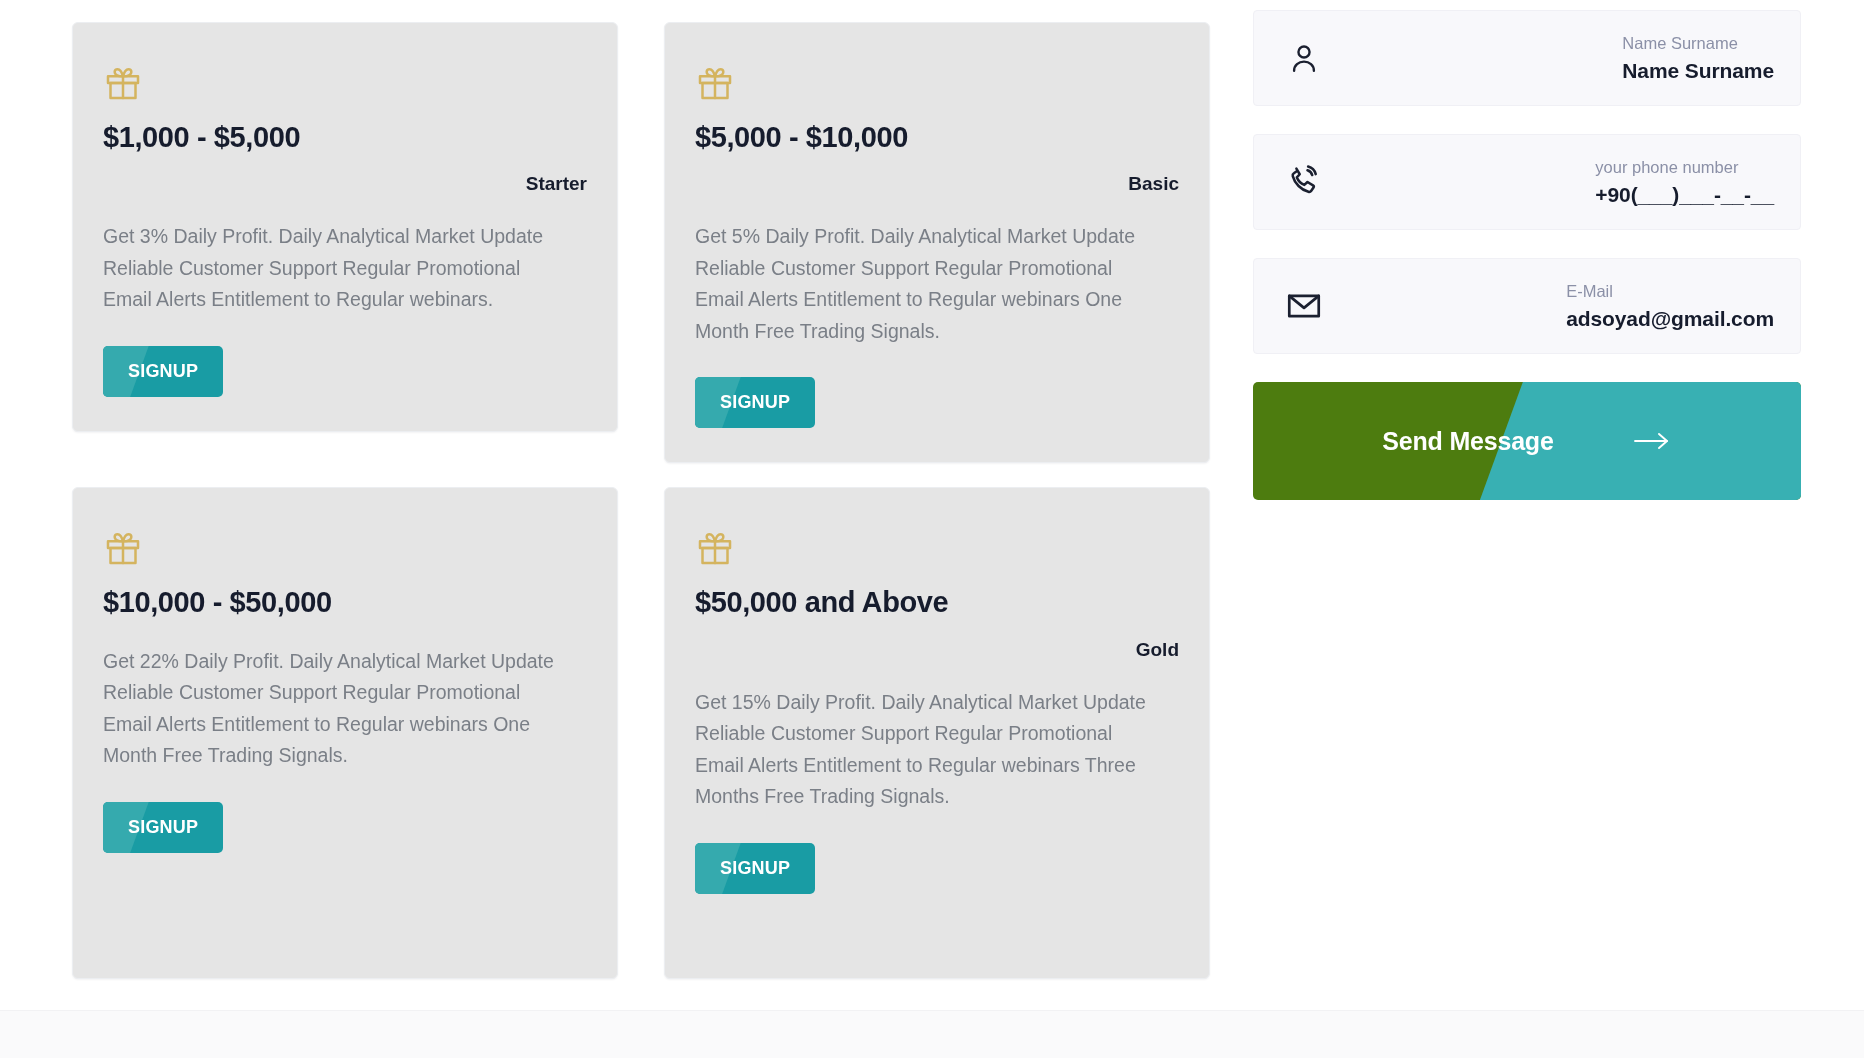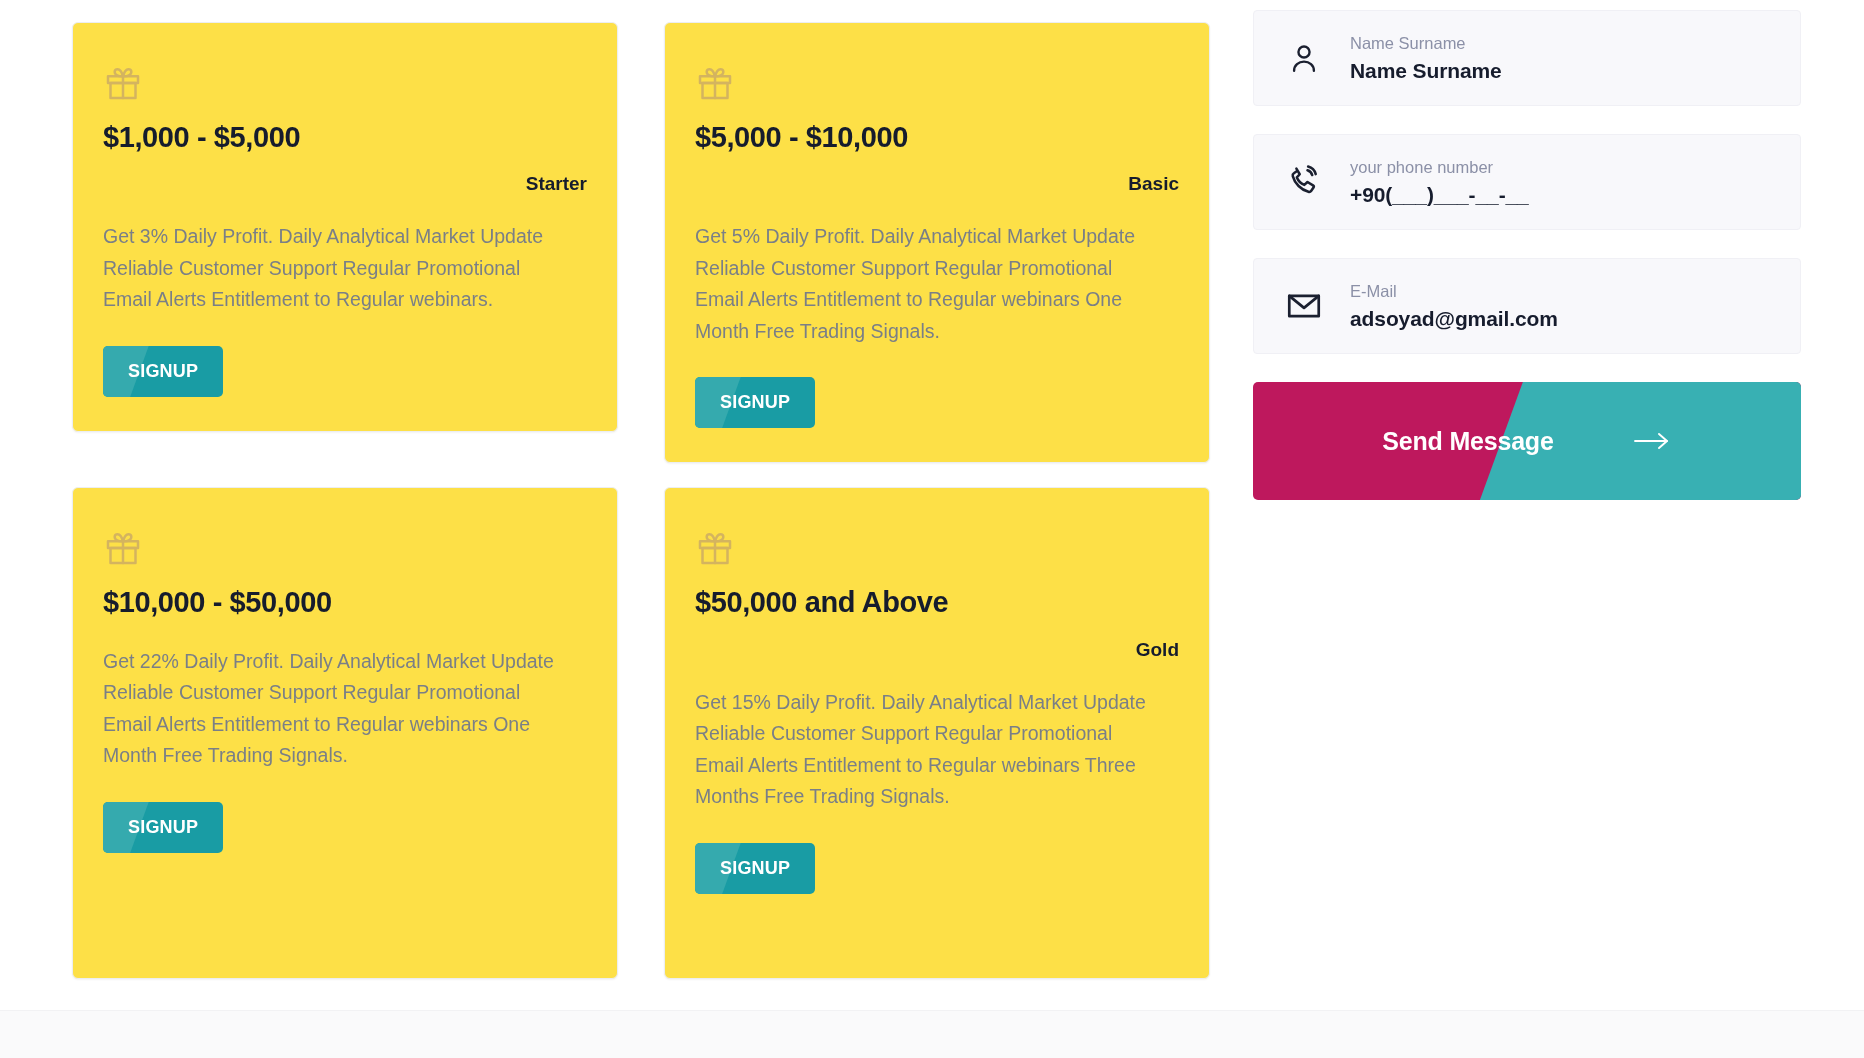--- a/index.html
+++ b/index.html
@@ -34,21 +34,21 @@
 
   .contact-col {
     position: absolute;
     left: 1253px;
     top: 10px;
     width: 548px;
   }
 
   
   .plan-card {
-    background: #fde047;
+    background: #e5e5e5;
     border: 1px solid #eceef1;
     border-radius: 6px;
     box-shadow: 0 1px 2px rgba(16,24,40,.05);
     padding: 40px 30px 34px 30px;
   }
   .plan-card.tall { min-height: 492px; }
 
   .gift-icon { display: block; margin-bottom: 14px; }
 
   .plan-price {
@@ -111,20 +111,21 @@
   
   .field {
     background: #f8f8fb;
     border: 1px solid #f0f0f5;
     border-radius: 4px;
     height: 96px;
     display: flex;
     align-items: center;
     padding: 0 26px;
     margin-bottom: 28px;
+    justify-content: space-between;
   }
   .field-icon {
     width: 48px;
     flex: 0 0 48px;
     display: flex;
     align-items: center;
     justify-content: center;
     margin-right: 22px;
   }
   .field-text { display: flex; flex-direction: column; justify-content: center; }
@@ -143,21 +144,21 @@
   }
 
   
   .send-btn {
     position: relative;
     overflow: hidden;
     width: 548px;
     height: 118px;
     border: none;
     border-radius: 5px;
-    background: #be185d;
+    background: #4d7c0f;
     cursor: pointer;
     display: block;
     margin-top: 20px;
     font-family: "Liberation Sans", sans-serif;
   }
   .send-btn::before {
     content: "";
     position: absolute;
     right: 0; top: 0; bottom: 0;
     width: 70%;

